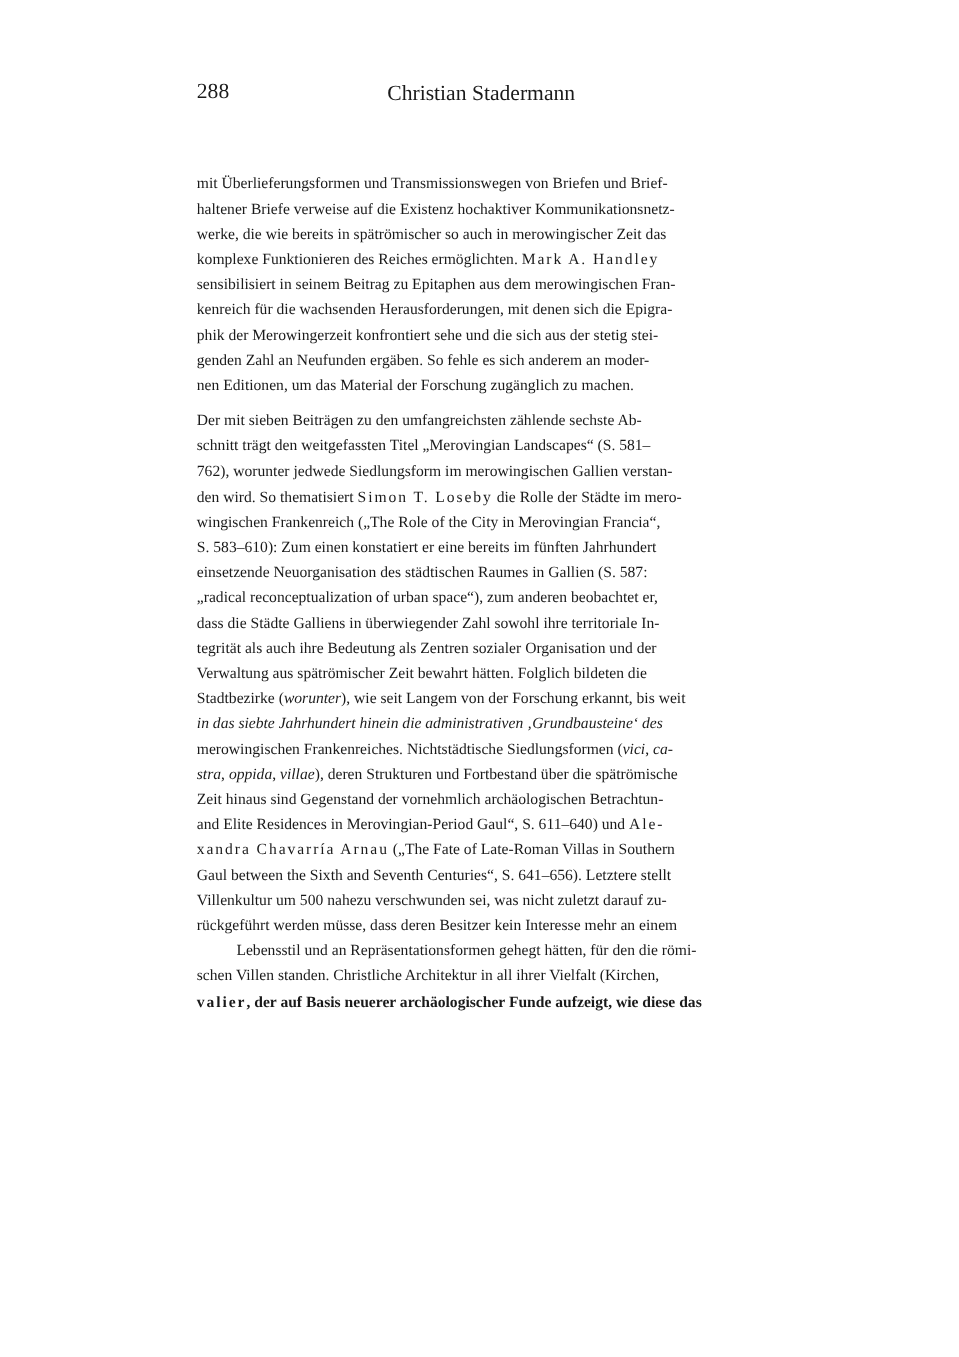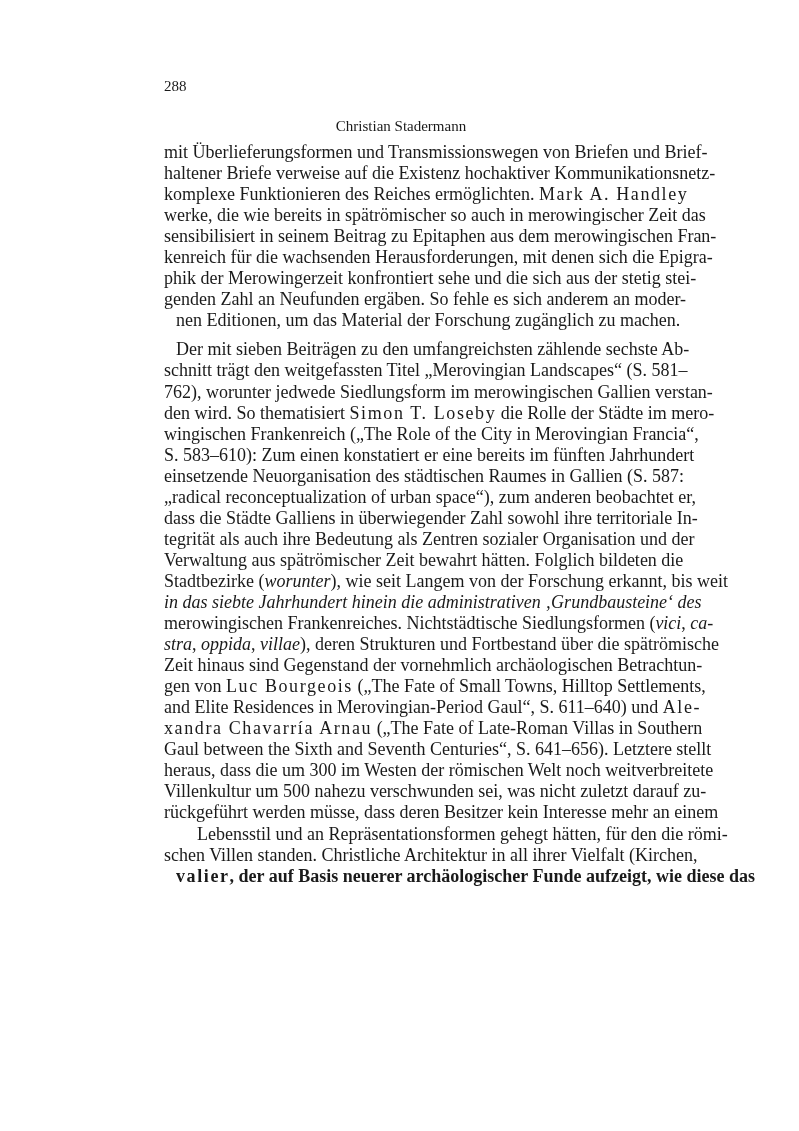--- a/index.html
+++ b/index.html
@@ -3,80 +3,78 @@
   <meta charset="utf-8">
   <style>
     html, body { margin: 0; padding: 0; background: #ffffff; }
     body { width: 799px; height: 1131px; position: relative; overflow: hidden; }
     .page {
       position: absolute; left: 0; top: 0; width: 799px; height: 1131px;
       background: #ffffff; color: #1a1a1a;
       font-family: "Liberation Serif", "DejaVu Serif", serif;
     }
     .running-head {
-      position: absolute; top: 78px; left: 164px; width: 474px; height: 20px;
-      font-size: 15px;
+      position: absolute; top: 66px; left: 164px; width: 474px; height: 20px;
+      font-size: 18px;
     }
     .page-number { position: absolute; left: 0; top: 0; }
-    .running-title { position: absolute; left: 0; right: 0; top: 1px; text-align: center; margin-top: 39px; }
+    .running-title { position: absolute; left: 0; right: 0; top: 1px; text-align: center; }
     .body-text {
       position: absolute; left: 164px; top: 142px; width: 474px;
-      font-size: 18px; line-height: 21.05px;
+      font-size: 13px; line-height: 21.05px;
       text-align: justify; hyphens: manual;
     }
     .body-text p { margin: 0; }
     .body-text p + p { margin-top: 8px; }
     .sc { letter-spacing: 1.6px; }
     .it { font-style: italic; }
     .line { display: block; text-align: justify; text-align-last: justify; white-space: nowrap; overflow: visible; }
-    .line.last { text-align-last: left; margin-left: 12px; }
+    .line.last { text-align-last: left; }
   </style>
 </head>
 <body>
 
 <div class="page">
   <div class="running-head">
     <span class="page-number">288</span>
     <span class="running-title">Christian Stadermann</span>
   </div>
 
   <div class="body-text">
     <p>
         <span class="line" style="white-space: nowrap; word-spacing: 0px; text-align-last: left;">mit Überlieferungsformen und Transmissionswegen von Briefen und Brief-</span>
         <span class="line" style="white-space: nowrap; word-spacing: 0px; text-align-last: left;">haltener Briefe verweise auf die Existenz hochaktiver Kommunikationsnetz-</span>
+        <span class="line" style="white-space: nowrap; word-spacing: 0px; text-align-last: left;">werke, die wie bereits in spätrömischer so auch in merowingischer Zeit das</span>
         <span class="line" style="white-space: nowrap; word-spacing: 0px; text-align-last: left;">komplexe Funktionieren des Reiches ermöglichten. <span class="sc">Mark A. Handley</span></span>
-        <span class="line" style="white-space: nowrap; word-spacing: 0px; text-align-last: left;">werke, die wie bereits in spätrömischer so auch in merowingischer Zeit das</span>
         <span class="line" style="white-space: nowrap; word-spacing: 0px; text-align-last: left;">sensibilisiert in seinem Beitrag zu Epitaphen aus dem merowingischen Fran-</span>
         <span class="line" style="white-space: nowrap; word-spacing: 0px; text-align-last: left;">kenreich für die wachsenden Herausforderungen, mit denen sich die Epigra-</span>
         <span class="line" style="white-space: nowrap; word-spacing: 0px; text-align-last: left;">phik der Merowingerzeit konfrontiert sehe und die sich aus der stetig stei-</span>
         <span class="line" style="white-space: nowrap; word-spacing: 0px; text-align-last: left;">genden Zahl an Neufunden ergäben. So fehle es sich anderem an moder-</span>
         <span class="line last" style="white-space: nowrap;">nen Editionen, um das Material der Forschung zugänglich zu machen.</span>
       </p>
     <p>
-        <span class="line" style="white-space: nowrap; word-spacing: 0px; text-align-last: left; margin-left: 12px;">Der mit sieben Beiträgen zu den umfangreichsten zählende sechste Ab-</span>
+        <span class="line" style="white-space: nowrap; word-spacing: 0px; text-align-last: left;">Der mit sieben Beiträgen zu den umfangreichsten zählende sechste Ab-</span>
         <span class="line" style="white-space: nowrap; word-spacing: 0px; text-align-last: left;">schnitt trägt den weitgefassten Titel „Merovingian Landscapes“ (S. 581–</span>
         <span class="line" style="white-space: nowrap; word-spacing: 0px; text-align-last: left;">762), worunter jedwede Siedlungsform im merowingischen Gallien verstan-</span>
         <span class="line" style="white-space: nowrap; word-spacing: 0px; text-align-last: left;">den wird. So thematisiert <span class="sc">Simon T. Loseby</span> die Rolle der Städte im mero-</span>
         <span class="line" style="white-space: nowrap; word-spacing: 0px; text-align-last: left;">wingischen Frankenreich („The Role of the City in Merovingian Francia“,</span>
         <span class="line" style="white-space: nowrap; word-spacing: 0px; text-align-last: left;">S. 583–610): Zum einen konstatiert er eine bereits im fünften Jahrhundert</span>
         <span class="line" style="white-space: nowrap; word-spacing: 0px; text-align-last: left;">einsetzende Neuorganisation des städtischen Raumes in Gallien (S. 587:</span>
         <span class="line" style="white-space: nowrap; word-spacing: 0px; text-align-last: left;">„radical reconceptualization of urban space“), zum anderen beobachtet er,</span>
         <span class="line" style="white-space: nowrap; word-spacing: 0px; text-align-last: left;">dass die Städte Galliens in überwiegender Zahl sowohl ihre territoriale In-</span>
         <span class="line" style="white-space: nowrap; word-spacing: 0px; text-align-last: left;">tegrität als auch ihre Bedeutung als Zentren sozialer Organisation und der</span>
         <span class="line" style="white-space: nowrap; word-spacing: 0px; text-align-last: left;">Verwaltung aus spätrömischer Zeit bewahrt hätten. Folglich bildeten die</span>
         <span class="line" style="white-space: nowrap; word-spacing: 0px; text-align-last: left;">Stadtbezirke (<span class="it">worunter</span>), wie seit Langem von der Forschung erkannt, bis weit</span>
         <span class="line" style="white-space: nowrap; word-spacing: 0px; text-align-last: left; font-style: italic;">in das siebte Jahrhundert hinein die administrativen ‚Grundbausteine‘ des</span>
         <span class="line" style="white-space: nowrap; word-spacing: 0px; text-align-last: left;">merowingischen Frankenreiches. Nichtstädtische Siedlungsformen (<span class="it">vici</span>, <span class="it">ca-</span></span>
         <span class="line" style="white-space: nowrap; word-spacing: 0px; text-align-last: left;"><span class="it">stra</span>, <span class="it">oppida</span>, <span class="it">villae</span>), deren Strukturen und Fortbestand über die spätrömische</span>
         <span class="line" style="white-space: nowrap; word-spacing: 0px; text-align-last: left;">Zeit hinaus sind Gegenstand der vornehmlich archäologischen Betrachtun-</span>
-        <span class="line" style="white-space: nowrap; word-spacing: 0px; text-align-last: left;">gen von <span class="sc">Luc Bourgeois</span> („The Fate of Small Towns, Hilltop Settlements,</span>
         <span class="line" style="white-space: nowrap; word-spacing: 0px; text-align-last: left;">and Elite Residences in Merovingian-Period Gaul“, S. 611–640) und <span class="sc">Ale-</span></span>
         <span class="line" style="white-space: nowrap; word-spacing: 0px; text-align-last: left;"><span class="sc">xandra Chavarría Arnau</span> („The Fate of Late-Roman Villas in Southern</span>
         <span class="line" style="white-space: nowrap; word-spacing: 0px; text-align-last: left;">Gaul between the Sixth and Seventh Centuries“, S. 641–656). Letztere stellt</span>
-        <span class="line" style="white-space: nowrap; word-spacing: 0px; text-align-last: left;">heraus, dass die um 300 im Westen der römischen Welt noch weitverbreitete</span>
         <span class="line" style="white-space: nowrap; word-spacing: 0px; text-align-last: left;">Villenkultur um 500 nahezu verschwunden sei, was nicht zuletzt darauf zu-</span>
         <span class="line" style="white-space: nowrap; word-spacing: 0px; text-align-last: left;">rückgeführt werden müsse, dass deren Besitzer kein Interesse mehr an einem</span>
         <span class="line" style="white-space: nowrap; word-spacing: 0px; text-align-last: left; margin-left: 33px;">Lebensstil und an Repräsentationsformen gehegt hätten, für den die römi-</span>
         <span class="line" style="white-space: nowrap; word-spacing: 0px; text-align-last: left;">schen Villen standen. Christliche Architektur in all ihrer Vielfalt (Kirchen,</span>
         <span class="line last" style="white-space: nowrap; font-weight: bold;"><span class="sc">valier</span>, der auf Basis neuerer archäologischer Funde aufzeigt, wie diese das</span>
       </p>
   </div>
 </div>
 
 </body></html>

